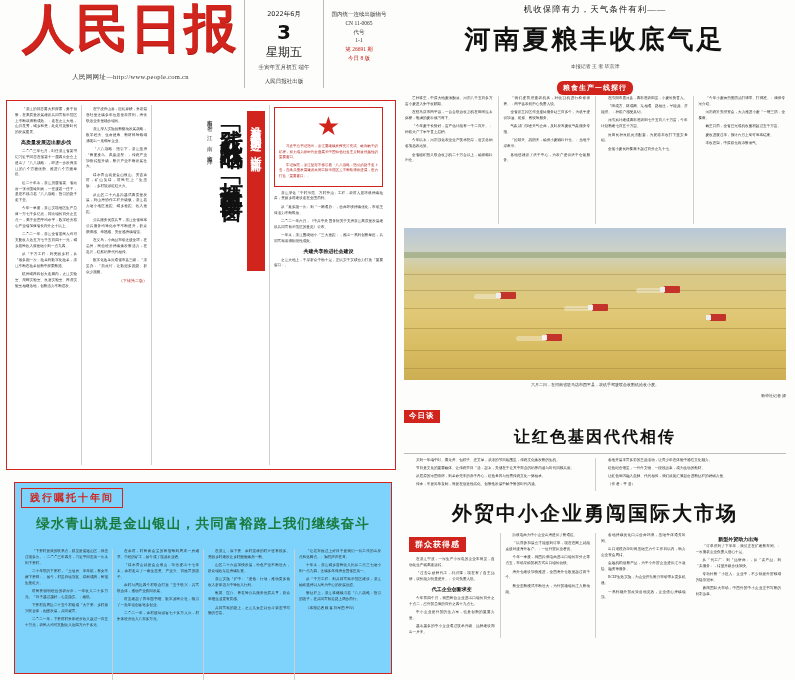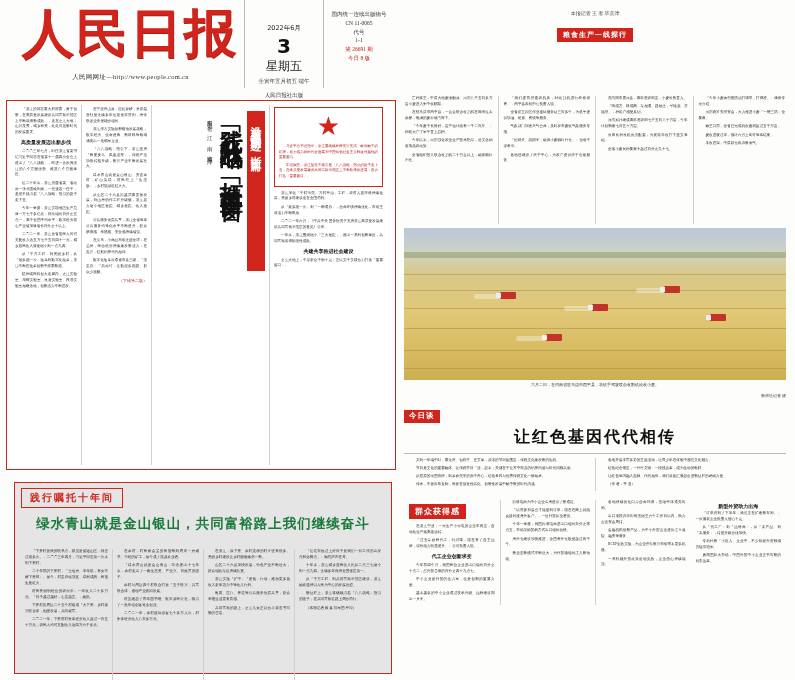--- a/index.html
+++ b/index.html
@@ -23,21 +23,21 @@
     width: 395px; height: 100px;
     display: flex;
     align-items: flex-start;
   }
   .logo-block {
     width: 240px;
     padding-left: 22px;
     padding-top: 6px;
   }
   .logo-title {
-    font-family: Liberation Sans, sans-serif;
+    font-family: Liberation Mono, monospace;
     font-size: 52px;
     font-weight: bold;
     color: #d0241d;
     letter-spacing: 2px;
     line-height: 1.05;
     white-space: nowrap;
     text-shadow: 0.5px 0.5px 0 #b01a14;
   }
   .logo-pinyin {
     font-family: "Liberation Serif", serif;
@@ -55,21 +55,21 @@
     font-size: 6.5px;
     color: #333;
     text-align: center;
     margin-top: 12px;
     width: 205px;
     margin-left: 6px;
     letter-spacing: 0.3px;
   }
   .date-block {
     width: 80px;
-    padding-top: 24px;
+    padding-top: 10px;
     text-align: center;
     font-family: "DejaVu Sans", sans-serif;
     border-left: 1px solid #bbb;
     border-right: 1px solid #bbb;
     margin-left: 4px;
     height: 88px;
   }
   .date-line1 { font-size: 6.5px; color: #222; }
   .date-big {
     font-size: 20px; font-weight: bold; color: #111;
@@ -187,21 +187,21 @@
   }
   .cont-note {
     font-size: 4px; color: #b02019; text-align: right; margin-top: 2px;
   }
 
   
   #left-lower {
     position: absolute;
     left: 14px; top: 482px;
     width: 378px; height: 192px;
-    background: #e5e5e5;
+    background: #7dd3fc;
   }
   .ll-banner {
     display: inline-block;
     border: 1.4px solid #d0241d;
     color: #d0241d;
     font-size: 10px;
     font-weight: bold;
     letter-spacing: 2px;
     padding: 2px 8px;
     margin: 5px 0 0 6px;
@@ -243,20 +243,21 @@
     margin-top: 6px;
   }
   .tag-red {
     display: inline-block;
     background: #d0241d;
     color: #fff;
     font-size: 7px;
     font-weight: bold;
     letter-spacing: 1px;
     padding: 2px 6px;
+    border-radius: 6px;
   }
   .tag-wrap { text-align: center; margin-top: 7px; }
 
   #right-cols {
     position: absolute;
     left: 400px; top: 96px;
     width: 390px; height: 128px;
     display: flex;
   }
 
@@ -463,20 +464,22 @@
         <p>「让老百姓过上好日子是我们一切工作的出发点和落脚点。」嘱托声声在耳。</p>
         <p>十年来，浙江城乡居民收入比从二点三七缩小到一点九四，连续多年保持全国省区第一。</p>
         <p>从「千万工程」到共同富裕示范区建设，浙江始终坚持以人民为中心的发展思想。</p>
         <p>新征程上，浙江将继续沿着「八八战略」指引的路子，在共同富裕道路上阔步前行。</p>
         <p>（本报记者 顾 春 刘军国 整理）</p>
       </div>
     </div>
   </div>
 
   <div id="right-top">
+    <div class="rt-kicker">机收保障有力，天气条件有利——</div>
+    <div class="rt-head">河南夏粮丰收底气足</div>
     <div class="rt-byline">本报记者 王 者 毕京津</div>
     <div class="tag-wrap">
       <span class="tag-red">粮食生产一线探行</span>
     </div>
   </div>
 
   <div id="right-cols">
     <div class="col-text" style="width:25%; padding:0 5px;">
       <p>芒种将至，中原大地麦浪翻滚。河南八千五百多万亩小麦进入集中收获期。</p>
       <p>在驻马店市西平县，一台台联合收割机在田间往来穿梭，饱满的麦粒倾泻而下。</p>
@@ -543,20 +546,21 @@
       <div class="col-text vrule" style="width:50%; padding:0 5px;">
         <p>各地开展丰富多彩的主题活动，让青少年在体验中感悟文化魅力。</p>
         <p>红色纪念馆里，一件件文物、一段段故事，成为生动的教材。</p>
         <p>让红色基因融入血脉、代代相传，我们就能汇聚起奋进新征程的磅礴力量。</p>
         <p>（作 者：李 浩）</p>
       </div>
     </div>
   </div>
 
   <div id="right-lower">
+    <div class="rl-head">外贸中小企业勇闯国际大市场</div>
     <div style="display:flex;">
       <div style="width:25%; padding:0 5px;">
         <div><span class="rl-tag">群众获得感</span></div>
         <div class="col-text" style="margin-top:5px;">
           <p>在浙江宁波，一家生产小家电的企业车间里，自动化生产线高速运转。</p>
           <p>「过去靠贴牌代工，利润薄；现在有了自主品牌，议价能力明显提升。」公司负责人说。</p>
           <div class="sec-head-sm">代工企业创新求变</div>
           <p>今年前四个月，我国民营企业进出口增长百分之十点二，占外贸总值的百分之四十九点七。</p>
           <p>中小企业是外贸的生力军，也是创新的重要力量。</p>
           <p>越来越多的中小企业通过技术升级、品牌建设闯出一片天。</p>

